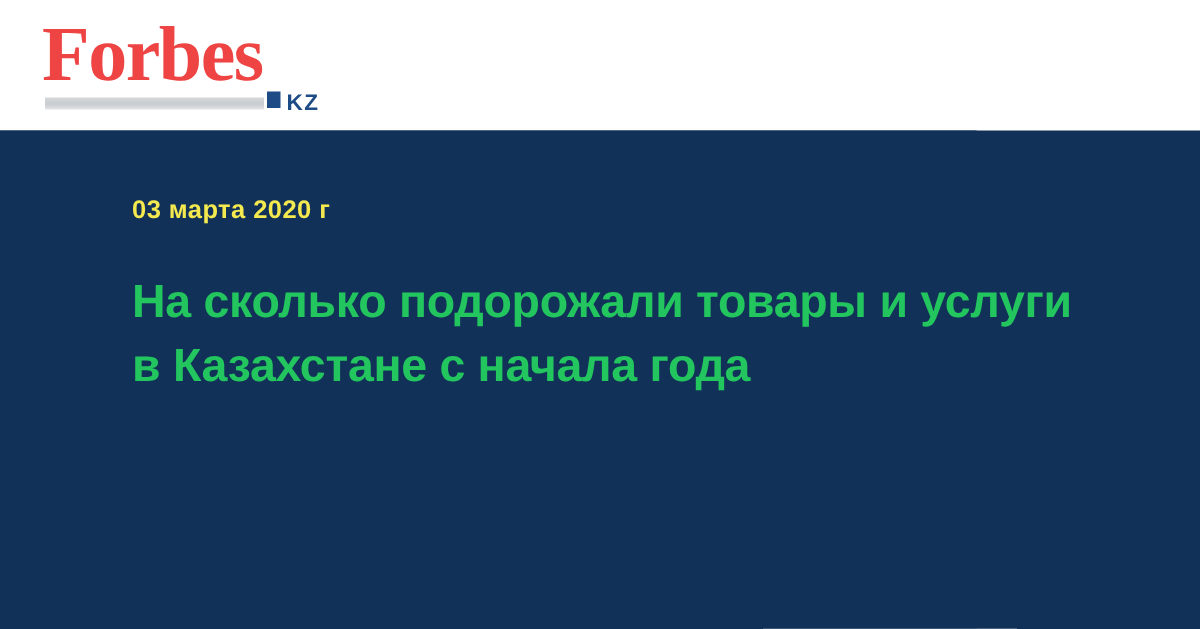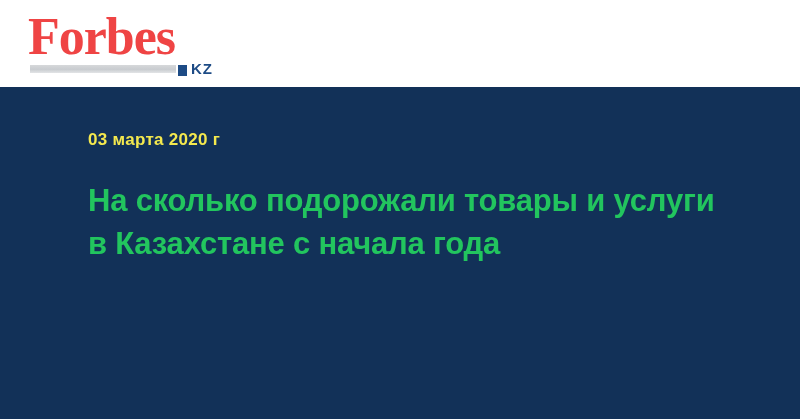--- a/index.html
+++ b/index.html
@@ -59,21 +59,21 @@
     width: 146px;
     height: 8px;
     background: linear-gradient(to bottom, #d6d8da 0%, #c9ccd0 55%, #e2e4e6 100%);
   }
 
   .logo-kz {
     position: absolute;
     left: 150px;
     top: 51px;
     display: flex;
-    align-items: flex-end;
+    align-items: flex-start;
     gap: 4px;
   }
 
   .logo-kz-square {
     width: 9px;
     height: 11px;
     background: #1d4b85;
   }
 
   .logo-kz-text {

